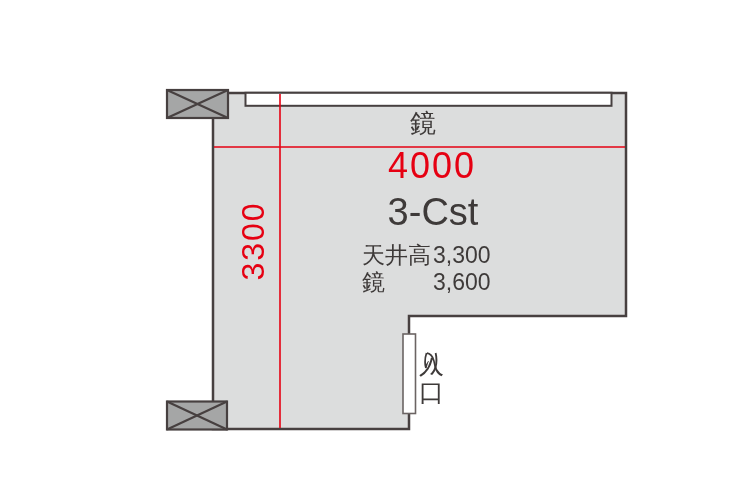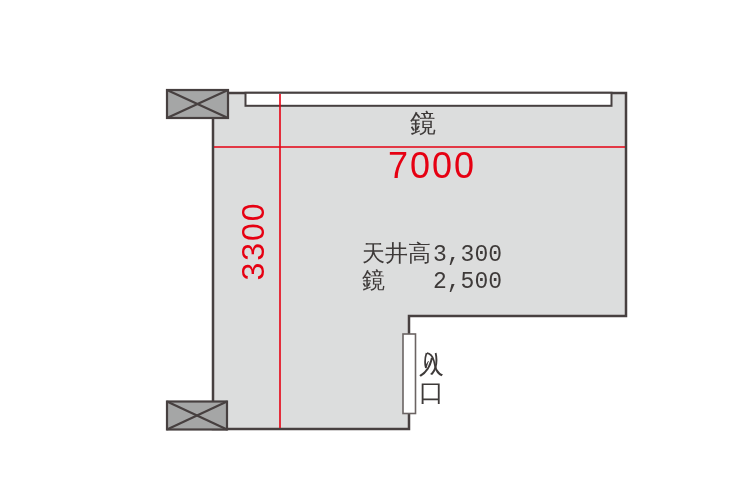--- a/index.html
+++ b/index.html
@@ -60,21 +60,21 @@
   }
   .specs {
     left: 362px;
     top: 243px;
     display: grid;
     grid-template-columns: 71px auto;
     grid-auto-rows: 27px;
     font-size: 23px;
     align-items: start;
   }
-  .specs .cell { line-height: 1.1; font-family: Liberation Mono, monospace; }
+  .specs .cell { line-height: 1.1; }
   .entrance-label {
     left: 419px;
     top: 331px;
     font-size: 25px;
     letter-spacing: 3px;
     writing-mode: vertical-rl;
     text-orientation: upright;
   }
 </style>
 </head>
@@ -101,27 +101,28 @@
       <rect x="167" y="401.5" width="60" height="28" fill="#a5a6a6" stroke="#474040" stroke-width="2.2"></rect>
       <line x1="167" y1="401.5" x2="227" y2="429.5" stroke="#474040" stroke-width="2.2"></line>
       <line x1="227" y1="401.5" x2="167" y2="429.5" stroke="#474040" stroke-width="2.2"></line>
     </g>
 
     <rect x="403" y="334" width="12.5" height="79.5" fill="#ffffff" stroke="#6b6463" stroke-width="1.6"></rect>
   </svg>
 
   <div class="txt mirror-label">鏡</div>
 
-  <div class="txt dim-h">7000</div>
+  <div class="txt dim-h">4000</div>
 
   <div class="txt dim-v">3300</div>
 
+  <div class="txt room-name">3-Cst</div>
 
   <div class="txt specs">
     <div class="cell">天井高</div>
     <div class="cell">3,300</div>
     <div class="cell">鏡</div>
-    <div class="cell">2,500</div>
+    <div class="cell">3,600</div>
   </div>
 
   <div class="txt entrance-label">入り口</div>
 
 </div>
 
 </body></html>

